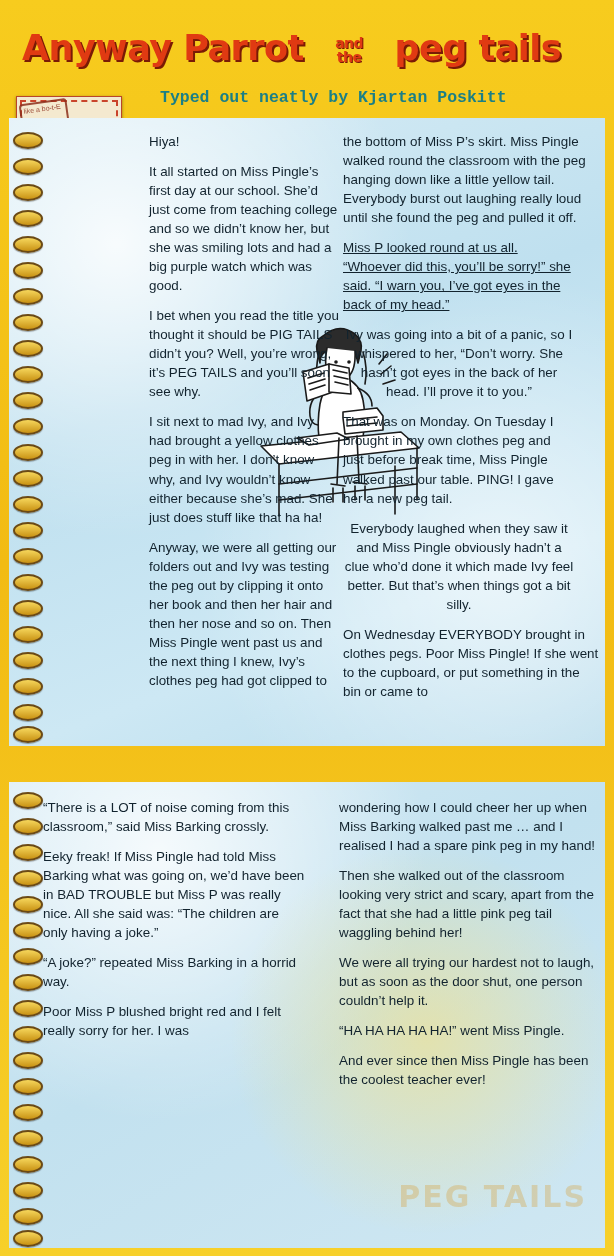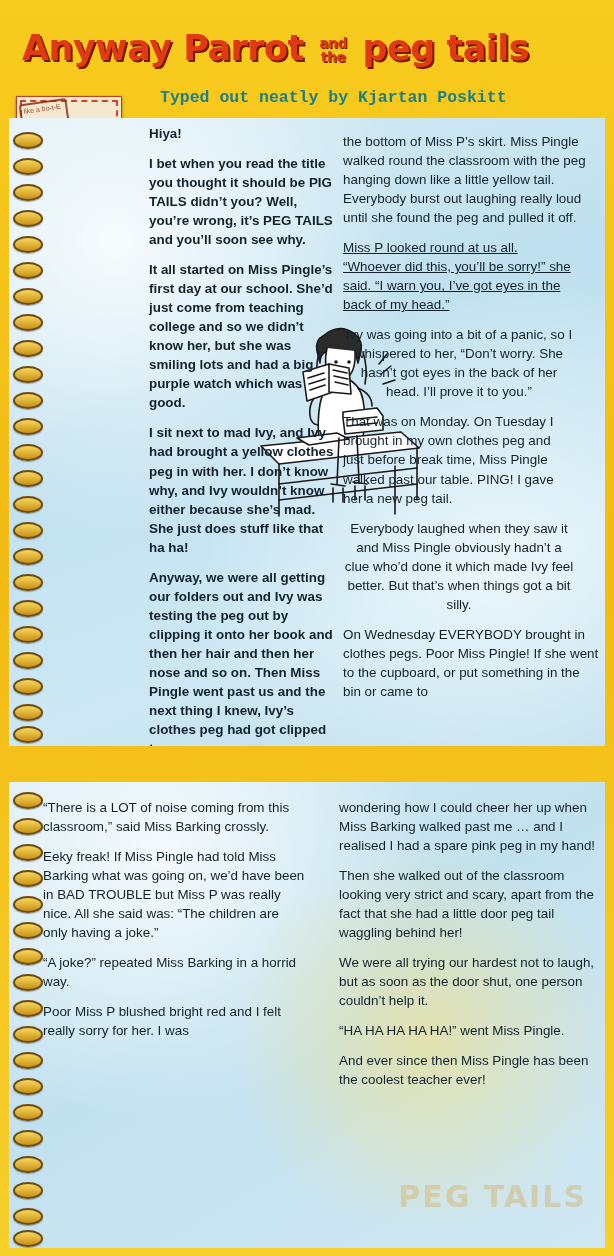--- a/index.html
+++ b/index.html
@@ -45,21 +45,21 @@
   }
   .title .t-main { font-size: 35px; }
   .title .t-and {
     display: inline-block;
     vertical-align: middle;
     font-size: 14px;
     line-height: 0.95;
     text-align: center;
     color: #e03a12;
     text-shadow: 1px 1px 0 #7a1a05;
-    margin: 0 4px;
+    margin: 0 20px;
   }
   .title .t-and span { display: block; }
   .byline {
     position: absolute;
     left: 160px;
     top: 88px;
     font-family: Liberation Mono, monospace;
     font-weight: bold;
     font-size: 16.5px;
     color: #1b7f86;
@@ -124,21 +124,21 @@
   
   .col {
     position: absolute;
     font-family: "Liberation Sans", sans-serif;
     font-size: 13.4px;
     line-height: 1.42;
     color: #12232e;
   }
   .col p { margin: 0 0 11px 0; }
 
-  .top-col-left  { left: 140px; top: 6px;  width: 190px; font-weight: bold; }
+  .top-col-left  { left: 140px; top: 14px;  width: 190px; }
   .top-col-right { left: 334px; top: 14px;  width: 258px; }
   .bot-col-left  { left: 34px;  top: 16px;  width: 262px; }
   .bot-col-right { left: 330px; top: 16px;  width: 262px; }
 
   
   .wrap-narrow { width: 232px; text-decoration: underline; }
   .wrap-indent { margin-left: 26px; width: 232px; text-align: center; }
   .wrap-indent2 { margin-left: 44px; width: 214px; }
 
   
@@ -321,22 +321,22 @@
           <path d="M86 176 l14 2 M108 174 l14 2"></path>
           <path d="M88 180 l0 14 M98 180 l0 14 M110 178 l0 14 M120 178 l0 14"></path>
 
           <path d="M136 66 l10 -8 M138 76 l12 -4 M134 56 l8 -10"></path>
         </g>
       </svg>
     </div>
 
     <div class="col top-col-left">
       <p>Hiya!</p>
+      <p>It all started on Miss Pingle’s first day at our school. She’d just come from teaching college and so we didn’t know her, but she was smiling lots and had a big purple watch which was good.</p>
       <p>I bet when you read the title you thought it should be PIG TAILS didn’t you? Well, you’re wrong, it’s PEG TAILS and you’ll soon see why.</p>
-      <p>It all started on Miss Pingle’s first day at our school. She’d just come from teaching college and so we didn’t know her, but she was smiling lots and had a big purple watch which was good.</p>
       <p>I sit next to mad Ivy, and Ivy had brought a yellow clothes peg in with her. I don’t know why, and Ivy wouldn’t know either because she’s mad. She just does stuff like that ha ha!</p>
       <p>Anyway, we were all getting our folders out and Ivy was testing the peg out by clipping it onto her book and then her hair and then her nose and so on. Then Miss Pingle went past us and the next thing I knew, Ivy’s clothes peg had got clipped to</p>
     </div>
 
     <div class="col top-col-right">
       <p>the bottom of Miss P’s skirt. Miss Pingle walked round the classroom with the peg hanging down like a little yellow tail. Everybody burst out laughing really loud until she found the peg and pulled it off.</p>
       <p class="wrap-narrow">Miss P looked round at us all. “Whoever did this, you’ll be sorry!” she said. “I warn you, I’ve got eyes in the back of my head.”</p>
       <p class="wrap-indent">Ivy was going into a bit of a panic, so I whispered to her, “Don’t worry. She hasn’t got eyes in the back of her head. I’ll prove it to you.”</p>
       <p class="wrap-indent2">That was on Monday. On Tuesday I brought in my own clothes peg and just before break time, Miss Pingle walked past our table. PING! I gave her a new peg tail.</p>
       <p class="wrap-indent">Everybody laughed when they saw it and Miss Pingle obviously hadn’t a clue who’d done it which made Ivy feel better. But that’s when things got a bit silly.</p>
@@ -371,20 +371,20 @@
 
     <div class="col bot-col-left">
       <p>“There is a LOT of noise coming from this classroom,” said Miss Barking crossly.</p>
       <p>Eeky freak! If Miss Pingle had told Miss Barking what was going on, we’d have been in BAD TROUBLE but Miss P was really nice. All she said was: “The children are only having a joke.”</p>
       <p>“A joke?” repeated Miss Barking in a horrid way.</p>
       <p>Poor Miss P blushed bright red and I felt really sorry for her. I was</p>
     </div>
 
     <div class="col bot-col-right">
       <p>wondering how I could cheer her up when Miss Barking walked past me … and I realised I had a spare pink peg in my hand!</p>
-      <p>Then she walked out of the classroom looking very strict and scary, apart from the fact that she had a little door peg tail waggling behind her!</p>
+      <p>Then she walked out of the classroom looking very strict and scary, apart from the fact that she had a little pink peg tail waggling behind her!</p>
       <p>We were all trying our hardest not to laugh, but as soon as the door shut, one person couldn’t help it.</p>
       <p>“HA HA HA HA HA!” went Miss Pingle.</p>
       <p>And ever since then Miss Pingle has been the coolest teacher ever!</p>
     </div>
   </div>
 
 </div>
 
 </body></html>

